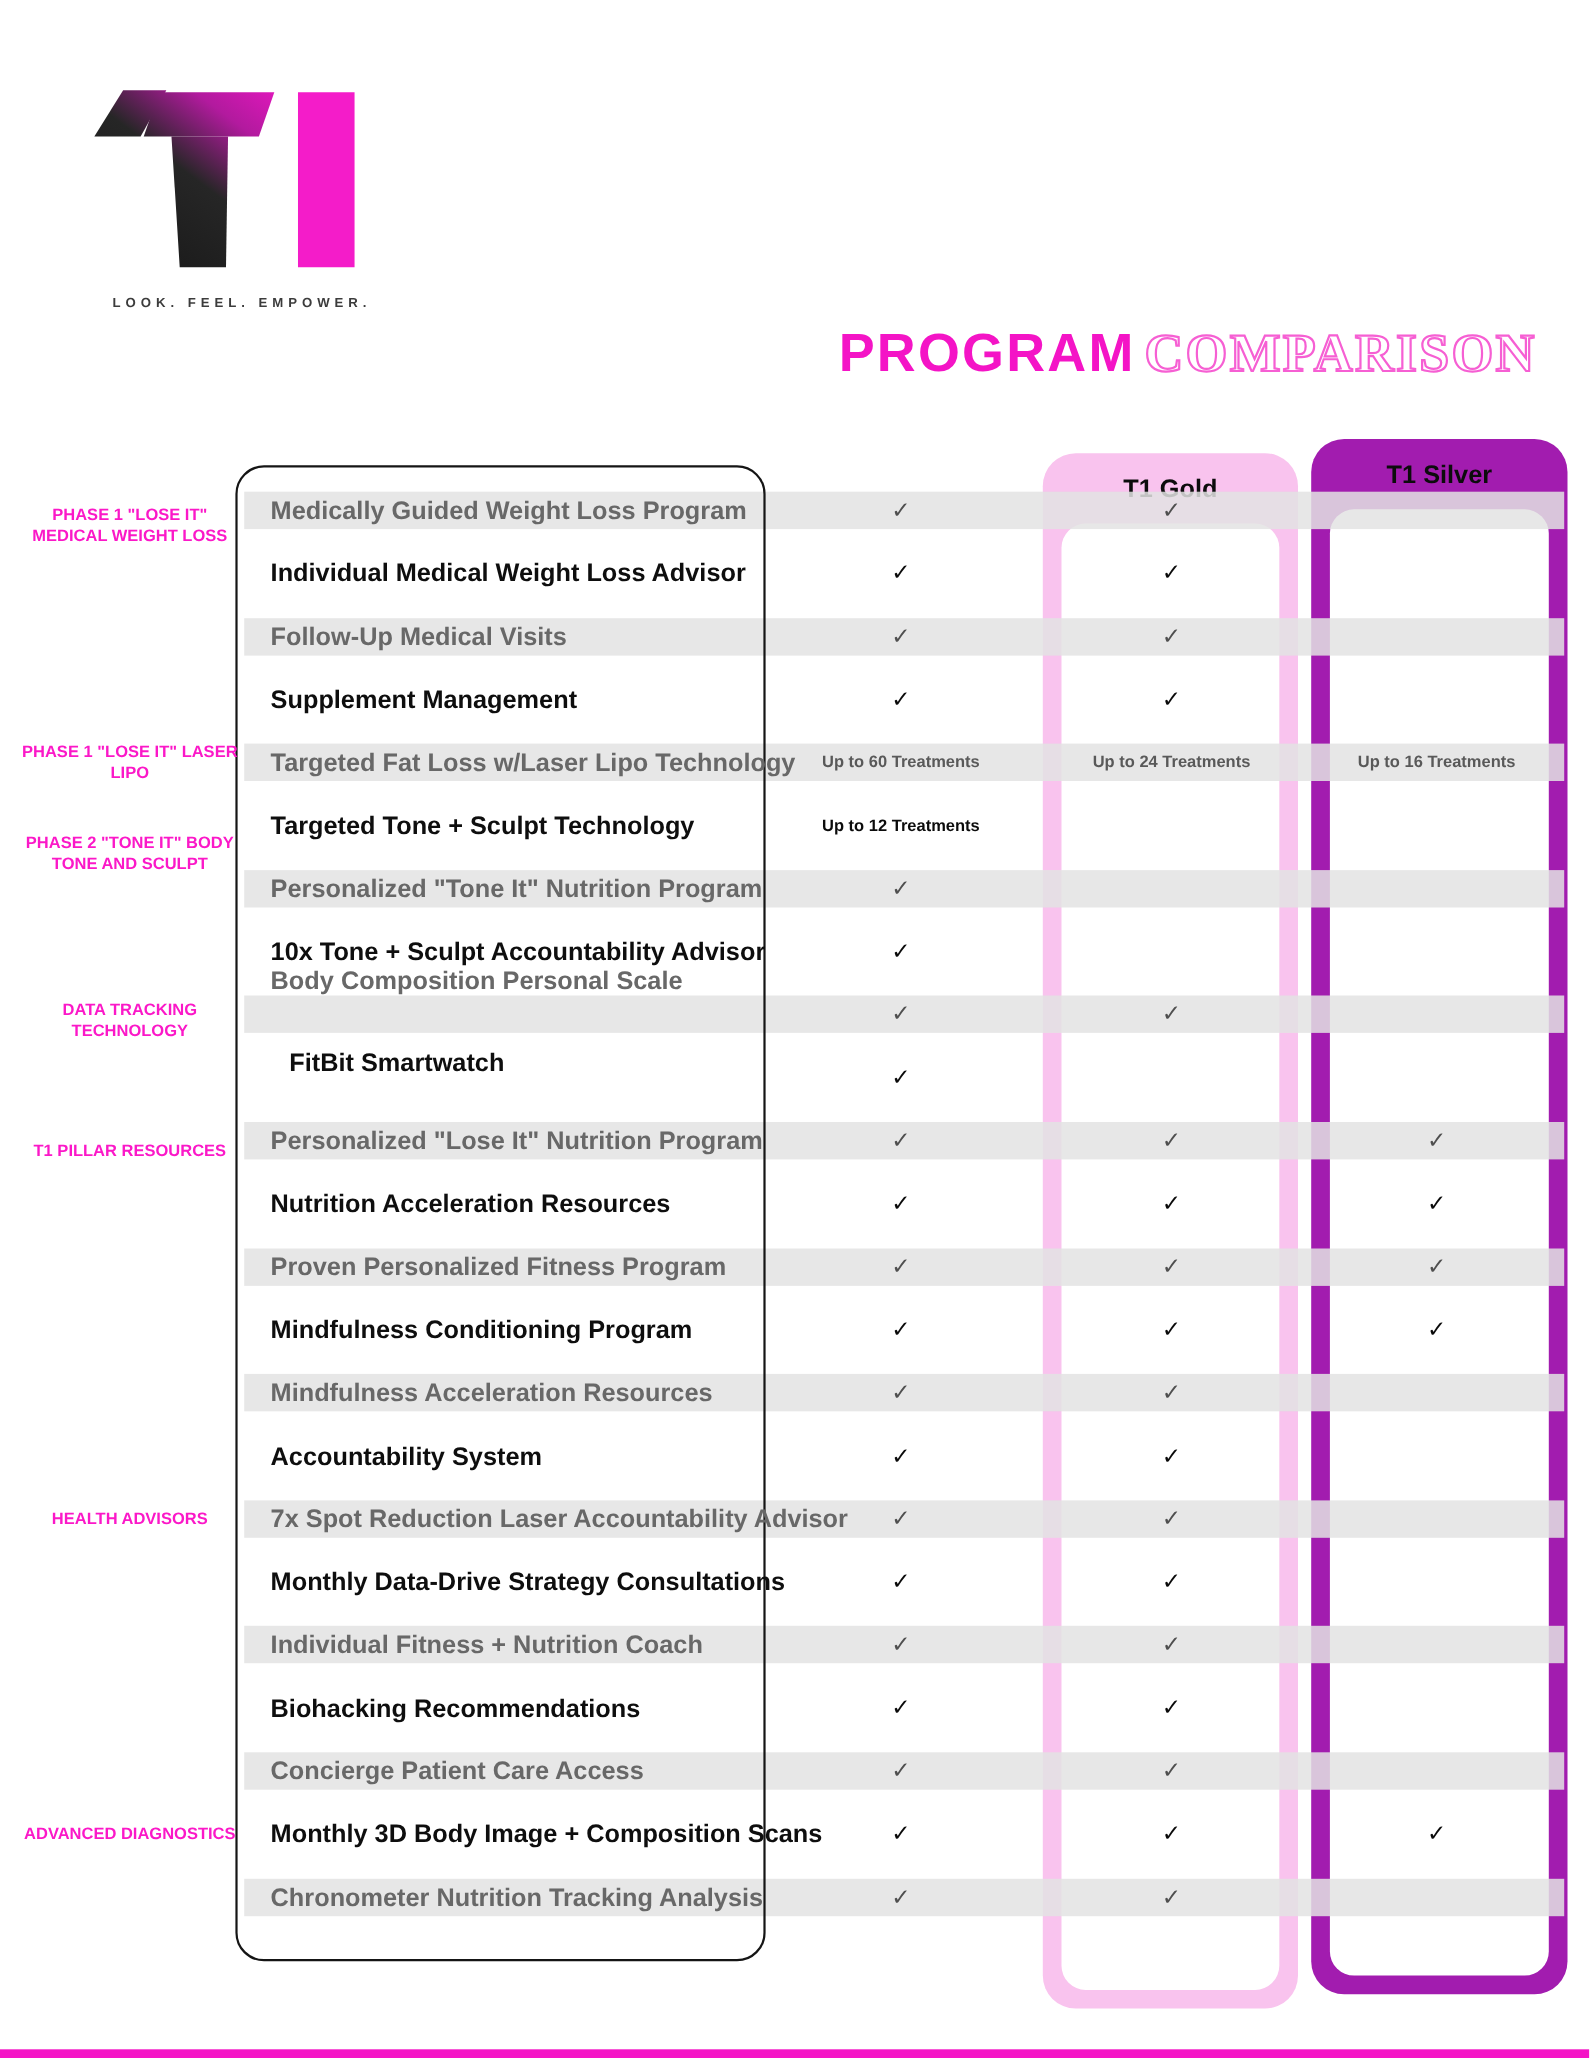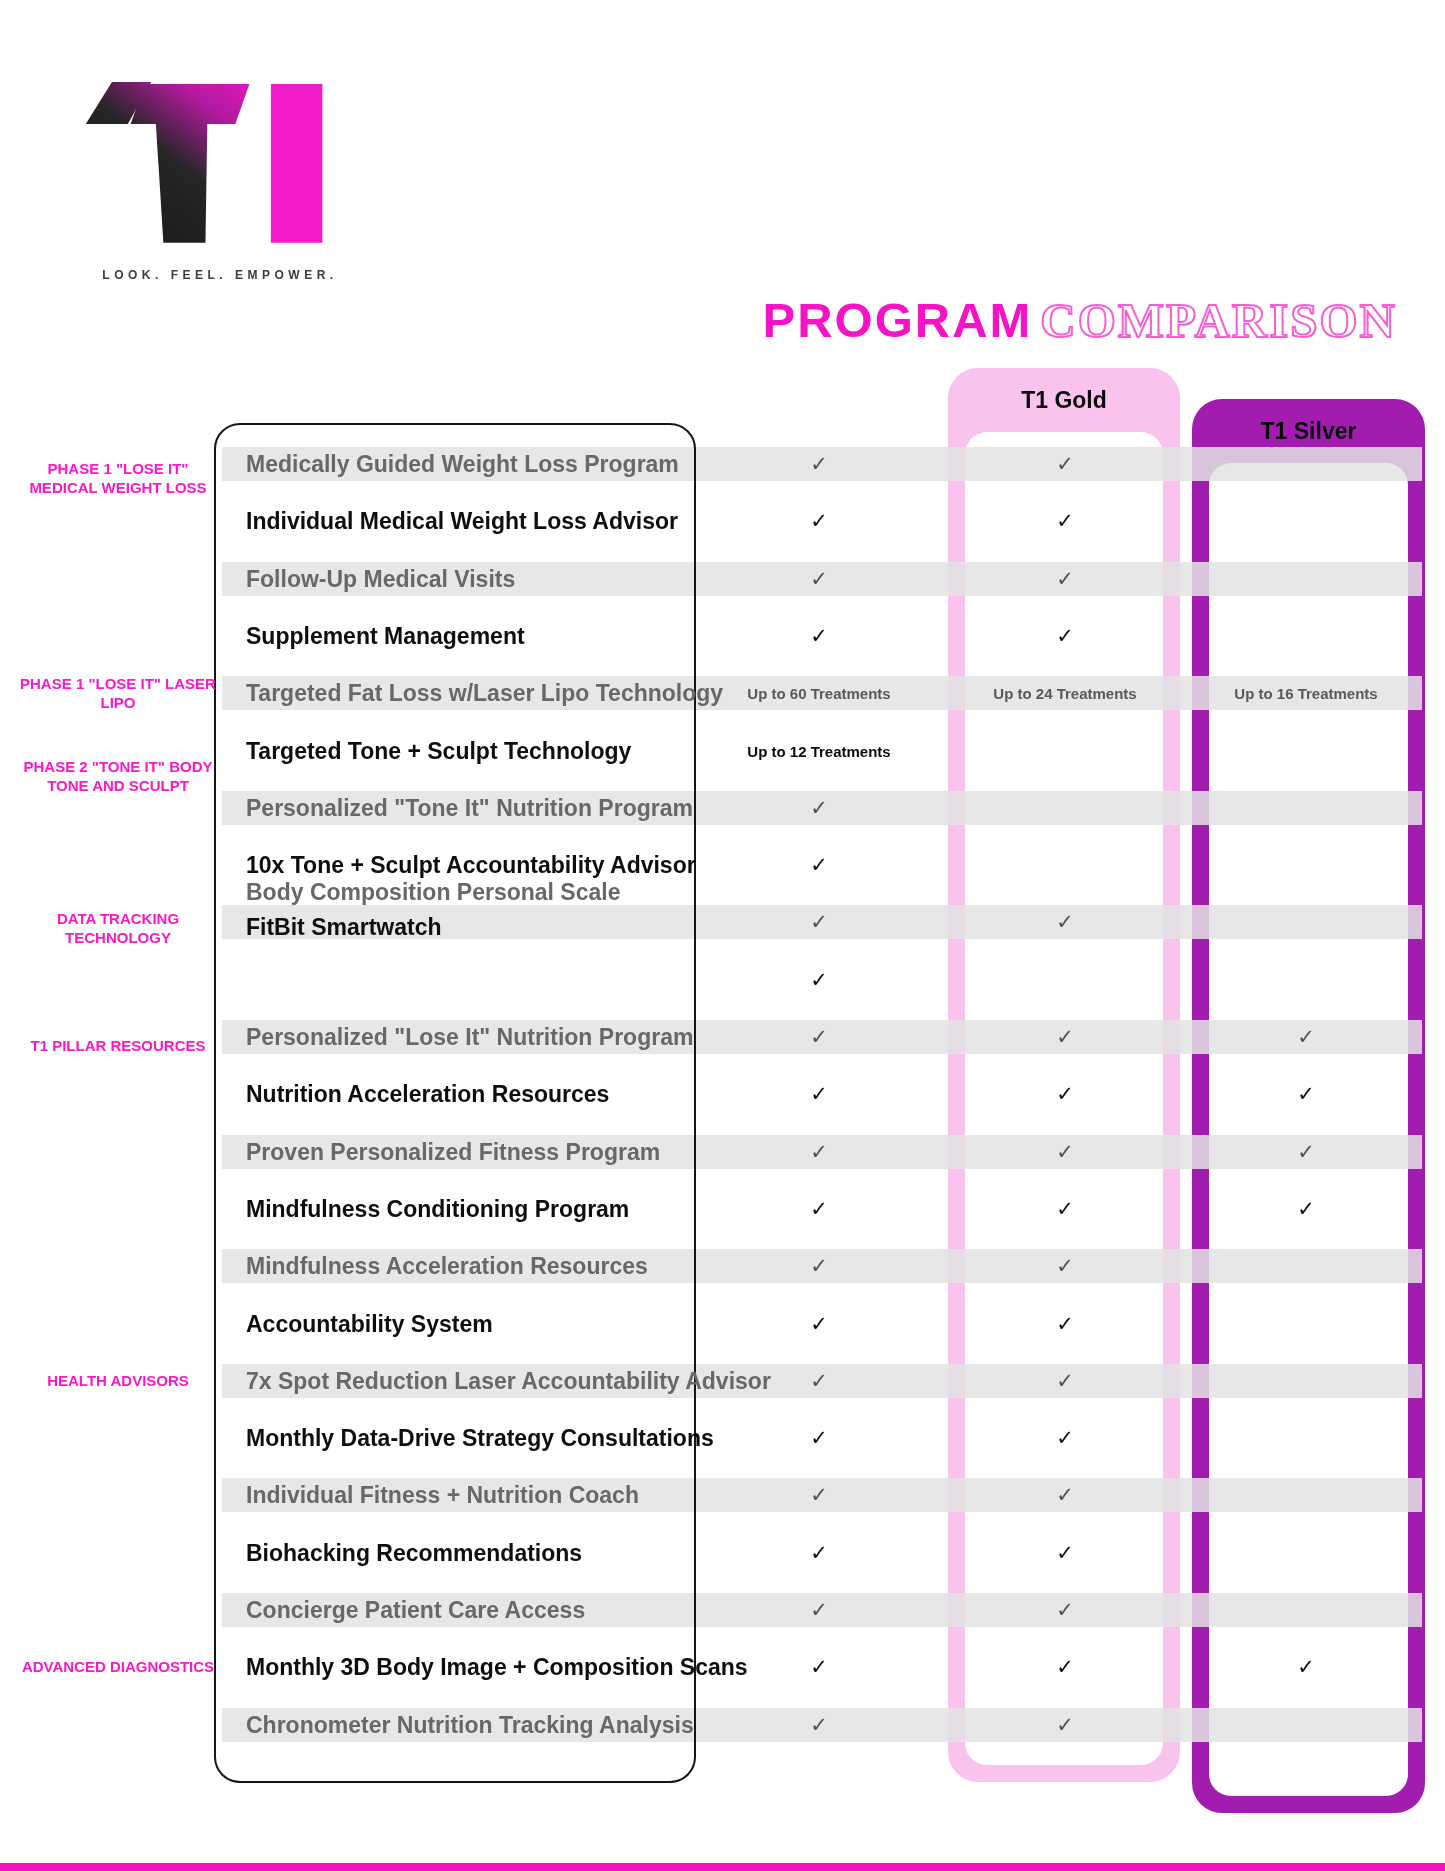--- a/index.html
+++ b/index.html
@@ -17,21 +17,21 @@
   #title .t2{font-family:"Liberation Serif",serif;font-size:49px;font-weight:700;
              letter-spacing:2px;color:#ffffff;-webkit-text-stroke:2px #f65fd3;margin-left:8px;}
 
   
   .pill{position:absolute;top:368px;height:1414px;border-radius:30px;z-index:1;}
   .pill-inner{position:absolute;left:17px;right:17px;top:64px;bottom:17px;
               background:#ffffff;border-radius:22px;}
   .pill-label{position:absolute;top:0;left:0;right:0;height:64px;display:flex;
               align-items:center;justify-content:center;font-size:23px;font-weight:700;color:#0c0c0c;}
   #pill-platinum{left:704px;width:233px;}
-  #pill-gold{left:948px;width:232px;}
+  #pill-gold{left:948px;width:232px;margin-top:44px;}
   #pill-silver{left:1192px;width:233px;}
 
   
   #table-box{position:absolute;left:214px;top:423px;width:478px;height:1356px;
              border:2px solid #151515;border-radius:26px;z-index:3;pointer-events:none;}
 
   
   .stripe{position:absolute;left:222px;width:1200px;height:34px;
           background:rgba(227,227,227,0.85);z-index:2;}
   .row-label{position:absolute;left:246px;transform:translateY(-50%);z-index:4;
@@ -115,21 +115,21 @@
       <div class="cell txt strong" style="top: 750.5px; left: 819px;">Up to 12 Treatments</div>
       <div class="stripe" style="top: 790.8px;"></div>
       <div class="row-label muted" style="top: 807.8px;">Personalized "Tone It" Nutrition Program</div>
       <div class="cell check muted" style="top: 807.8px; left: 819px;">✓</div>
       <div class="row-label strong" style="top: 865.1px;">10x Tone + Sculpt Accountability Advisor</div>
       <div class="cell check strong" style="top: 865.1px; left: 819px;">✓</div>
       <div class="stripe" style="top: 905.4px;"></div>
       <div class="row-label muted" style="top: 892px;">Body Composition Personal Scale</div>
       <div class="cell check muted" style="top: 922.4px; left: 819px;">✓</div>
       <div class="cell check muted" style="top: 922.4px; left: 1065px;">✓</div>
-      <div class="row-label strong" style="top: 927px;">FitBit Smartwatch</div>
+      <div class="row-label strong" style="top: 966px; margin-left: 17px;">FitBit Smartwatch</div>
       <div class="cell check strong" style="top: 979.7px; left: 819px;">✓</div>
       <div class="stripe" style="top: 1020px;"></div>
       <div class="row-label muted" style="top: 1037px;">Personalized "Lose It" Nutrition Program</div>
       <div class="cell check muted" style="top: 1037px; left: 819px;">✓</div>
       <div class="cell check muted" style="top: 1037px; left: 1065px;">✓</div>
       <div class="cell check muted" style="top: 1037px; left: 1306px;">✓</div>
       <div class="row-label strong" style="top: 1094.3px;">Nutrition Acceleration Resources</div>
       <div class="cell check strong" style="top: 1094.3px; left: 819px;">✓</div>
       <div class="cell check strong" style="top: 1094.3px; left: 1065px;">✓</div>
       <div class="cell check strong" style="top: 1094.3px; left: 1306px;">✓</div>

